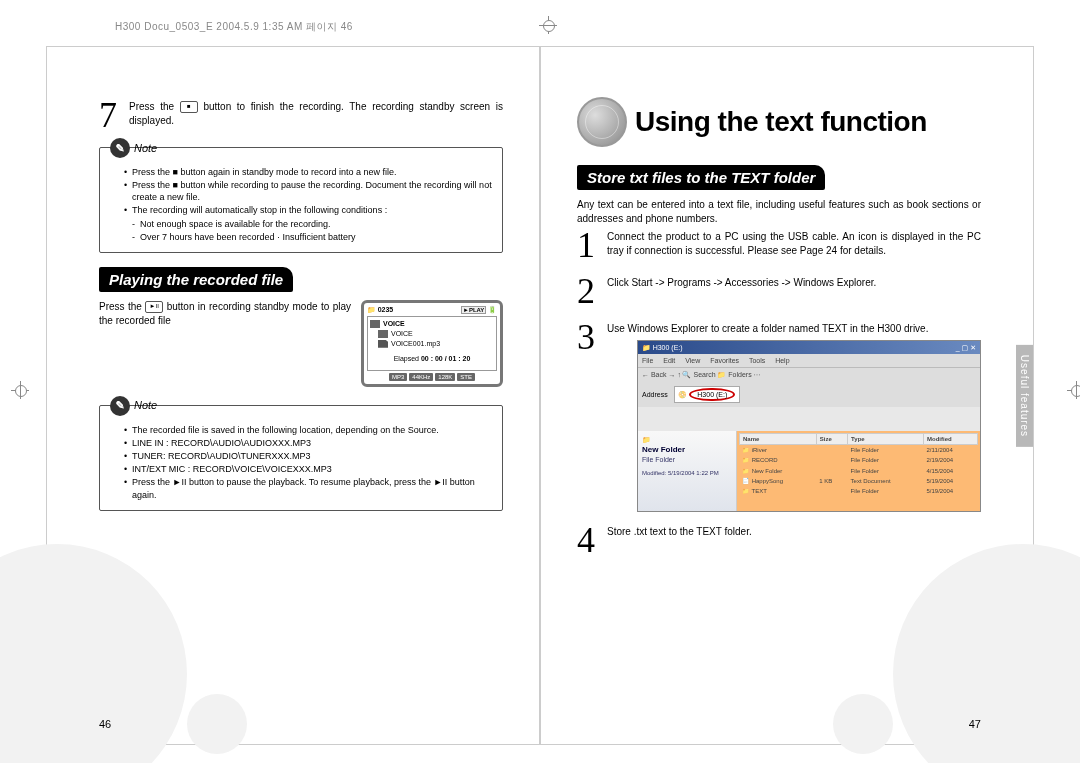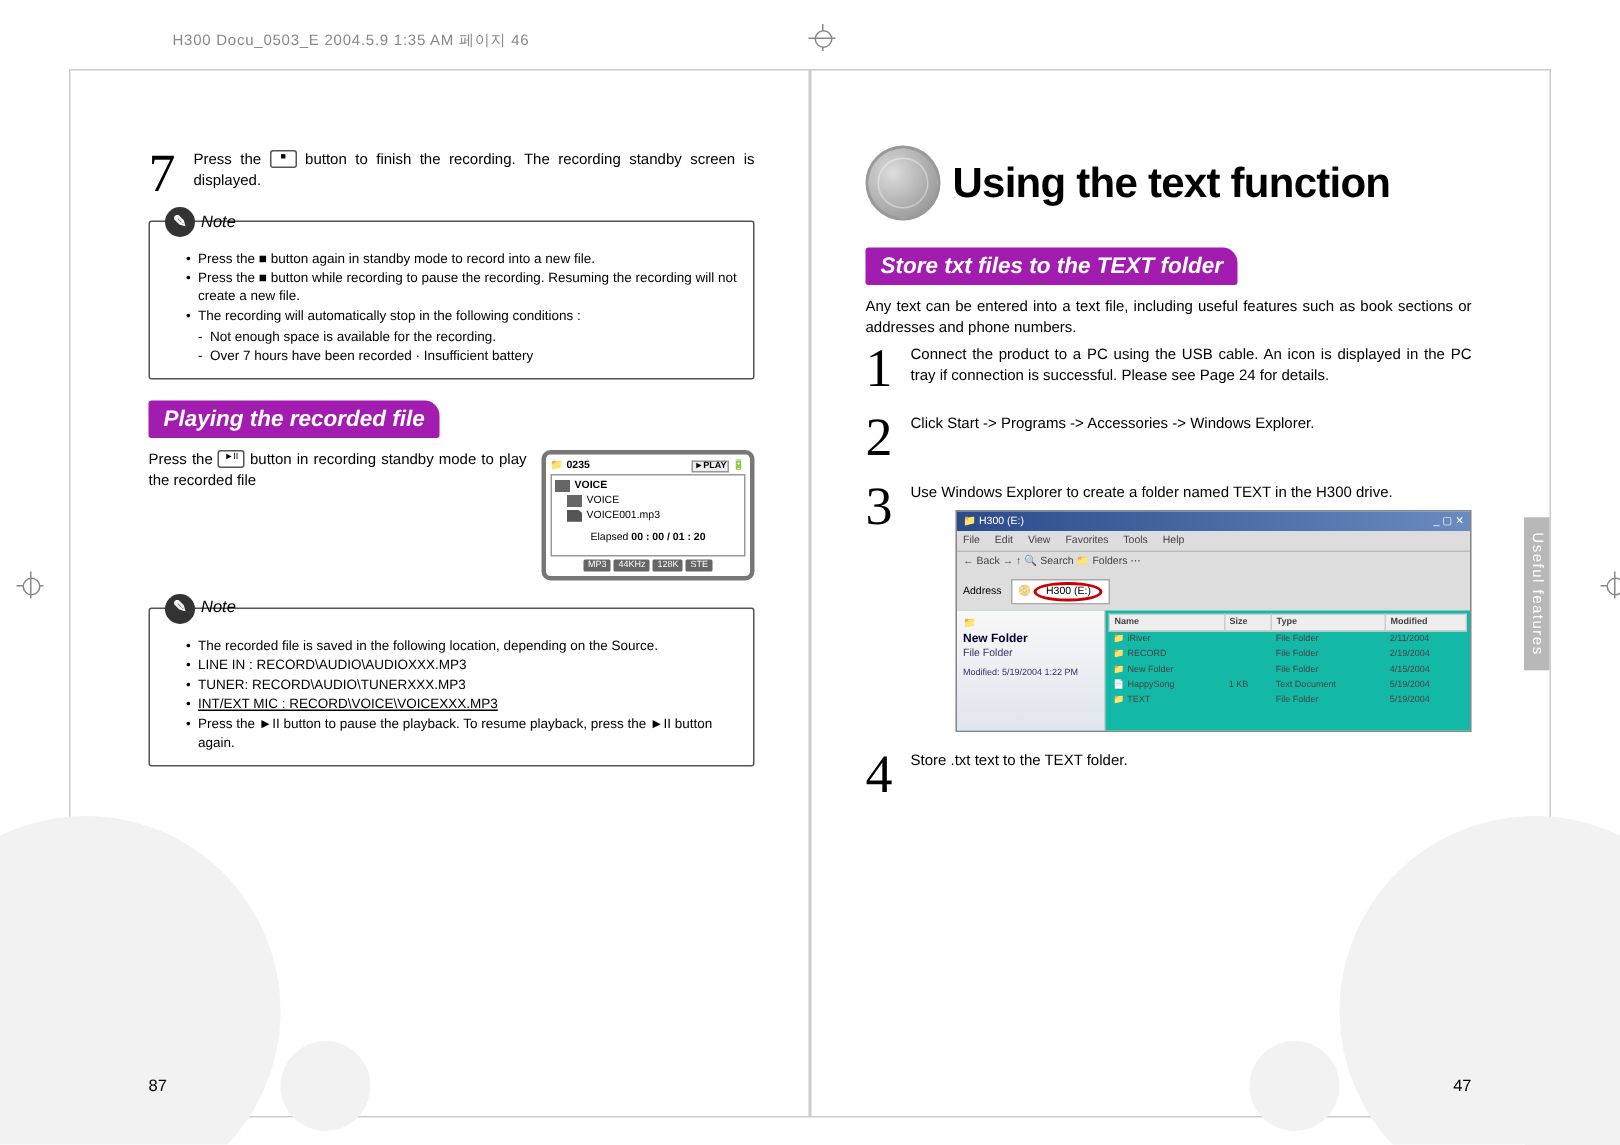--- a/index.html
+++ b/index.html
@@ -135,21 +135,21 @@
     display: flex; align-items: center; justify-content: center;
     font-weight: bold; font-size: 11px;
   }
   .note-label { font-weight: normal; font-style: italic; font-size: 11px; }
   .note-box ul { margin: 0; padding-left: 10px; list-style: none; }
   .note-box ul li { position: relative; padding-left: 8px; margin-bottom: 1px; }
   .note-box ul li::before { content: "•"; position: absolute; left: 0; }
   .note-box ul li.sub { padding-left: 16px; }
   .note-box ul li.sub::before { content: "-"; left: 8px; }
   .section-head {
-    background: #a21caf;
+    background: #000000;
     color: #fff;
     font-weight: bold;
     font-style: italic;
     font-size: 15px;
     padding: 4px 10px;
     display: inline-block;
     border-radius: 2px 10px 2px 2px;
     margin-bottom: 8px;
   }
   .play-row {
@@ -204,21 +204,21 @@
     margin-top: 4px;
     font-size: 7px;
     background: #e8e8e8;
   }
   .ex-title { background: linear-gradient(to right, #2a4a8a, #6a8ac0); color: #fff; padding: 2px 4px; display: flex; justify-content: space-between; }
   .ex-menu { background: #ddd; padding: 2px 4px; color: #444; }
   .ex-menu span { margin-right: 8px; }
   .ex-toolbar { background: #ddd; padding: 2px 4px; color: #444; border-top: 1px solid #bbb; }
   .ex-addr { background: #fff; border: 1px solid #aaa; margin: 2px 4px; padding: 1px 4px; display: inline-block; }
   .ex-addr-oval { display: inline-block; border: 2px solid #c00; border-radius: 50%; padding: 0 6px; }
-  .ex-body { display: flex; min-height: 80px; background: #14b8a6; }
+  .ex-body { display: flex; min-height: 80px; background: #fdba74; margin-top: 24px; }
   .ex-side { width: 90px; border-right: 1px solid #ccc; background: linear-gradient(#f8f8f8, #e0e4ec); padding: 4px; color: #336; }
   .ex-side b { font-size: 8px; color: #003; }
   .ex-list { flex: 1; padding: 2px; }
   .ex-list table { width: 100%; border-collapse: collapse; font-size: 6px; color: #444; }
   .ex-list th { text-align: left; background: #eee; border: 1px solid #ccc; padding: 1px 3px; }
   .ex-list td { padding: 1px 3px; }
   .side-tab {
     position: absolute;
     right: 0;
     top: 50%;
@@ -259,21 +259,21 @@
         </div>
       </div>
 
       <div class="note-box">
         <div class="note-header">
           <span class="note-icon">✎</span>
           <span class="note-label">Note</span>
         </div>
         <ul>
           <li>Press the  ■  button again in standby mode to record into a new file.</li>
-          <li>Press the  ■  button while recording to pause the recording. Resuming the recording will not create a new file.</li>
+          <li>Press the  ■  button while recording to pause the recording. Document the recording will not create a new file.</li>
           <li>The recording will automatically stop in the following conditions :</li>
           <li class="sub">Not enough space is available for the recording.</li>
           <li class="sub">Over 7 hours have been recorded    · Insufficient battery</li>
         </ul>
       </div>
 
       <div class="section-head">Playing the recorded file</div>
 
       <div class="play-row">
         <div class="play-text">
@@ -310,27 +310,27 @@
 
       <div class="note-box" style="margin-top:18px;">
         <div class="note-header">
           <span class="note-icon">✎</span>
           <span class="note-label">Note</span>
         </div>
         <ul>
           <li>The recorded file is saved in the following location, depending on the Source.</li>
           <li style="list-style:none;padding-left:8px;">LINE IN : RECORD\AUDIO\AUDIOXXX.MP3</li>
           <li style="list-style:none;padding-left:8px;">TUNER: RECORD\AUDIO\TUNERXXX.MP3</li>
-          <li style="list-style:none;padding-left:8px;text-decoration:underline;">INT/EXT MIC : RECORD\VOICE\VOICEXXX.MP3</li>
+          <li style="list-style:none;padding-left:8px;">INT/EXT MIC : RECORD\VOICE\VOICEXXX.MP3</li>
           <li>Press the  ►II  button to pause the playback. To resume playback, press the  ►II  button again.</li>
         </ul>
       </div>
 
     </div>
-    <div class="page-num">87</div>
+    <div class="page-num">46</div>
   </div>
 
   <div class="page right">
     <div class="bg-circle" style="width:260px;height:260px;right:-120px;bottom:-60px;"></div>
     <div class="bg-circle" style="width:60px;height:60px;right:140px;bottom:-10px;"></div>
     <div class="side-tab">Useful features</div>
     <div class="content">
 
       <div class="title-row">
         <div class="medallion"></div>

